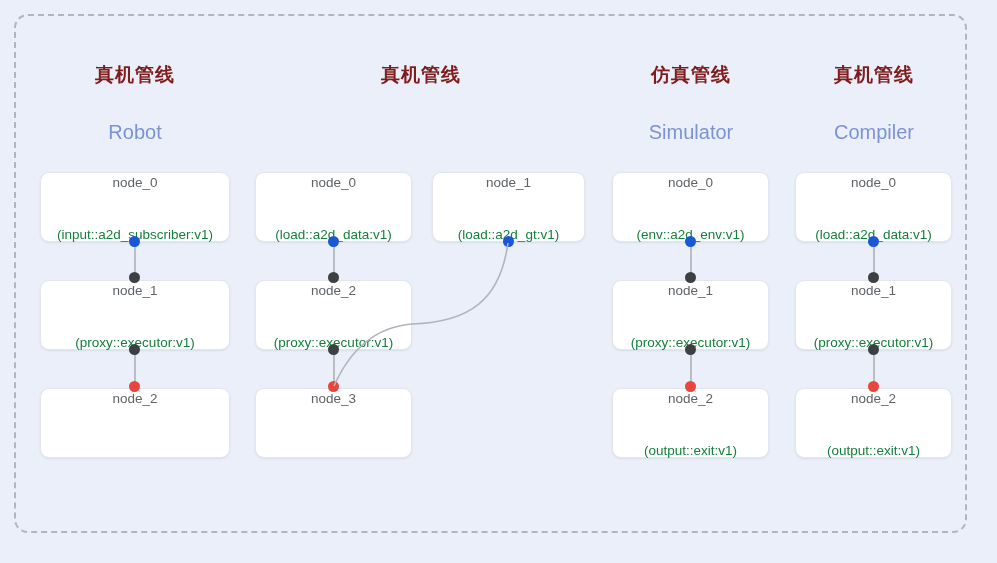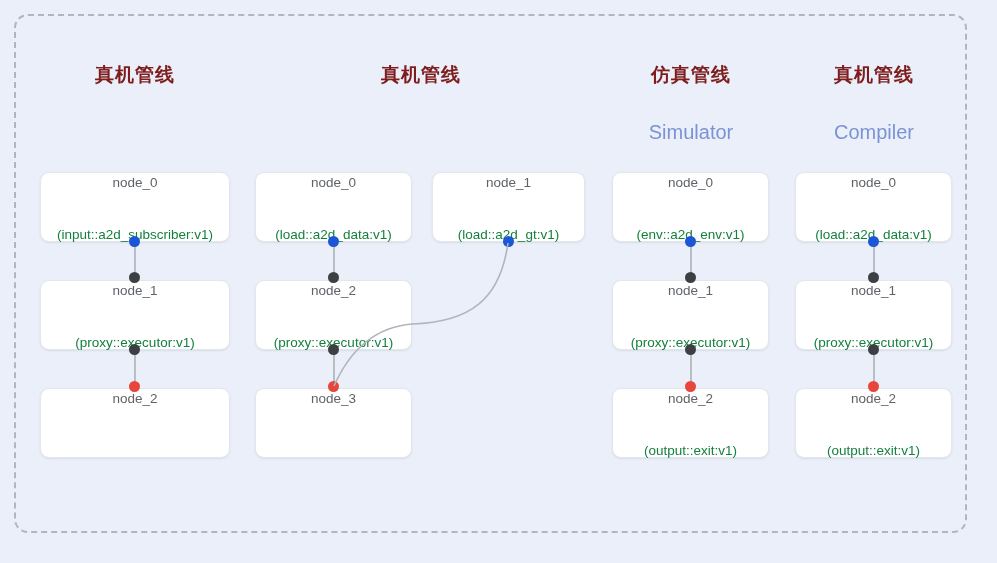--- a/index.html
+++ b/index.html
@@ -55,20 +55,21 @@
 </style>
 </head>
 <body>
 
 <div id="canvas">
 
   <div class="dashed-frame"></div>
 
   <div class="col-head" style="left:40px;top:62px;width:190px;">
     <div class="zh">真机管线</div>
+    <div class="en">Robot</div>
   </div>
 
   <div class="col-head" style="left:326px;top:62px;width:190px;">
     <div class="zh">真机管线</div>
   </div>
 
   <div class="col-head" style="left:596px;top:62px;width:190px;">
     <div class="zh">仿真管线</div>
     <div class="en">Simulator</div>
   </div>

